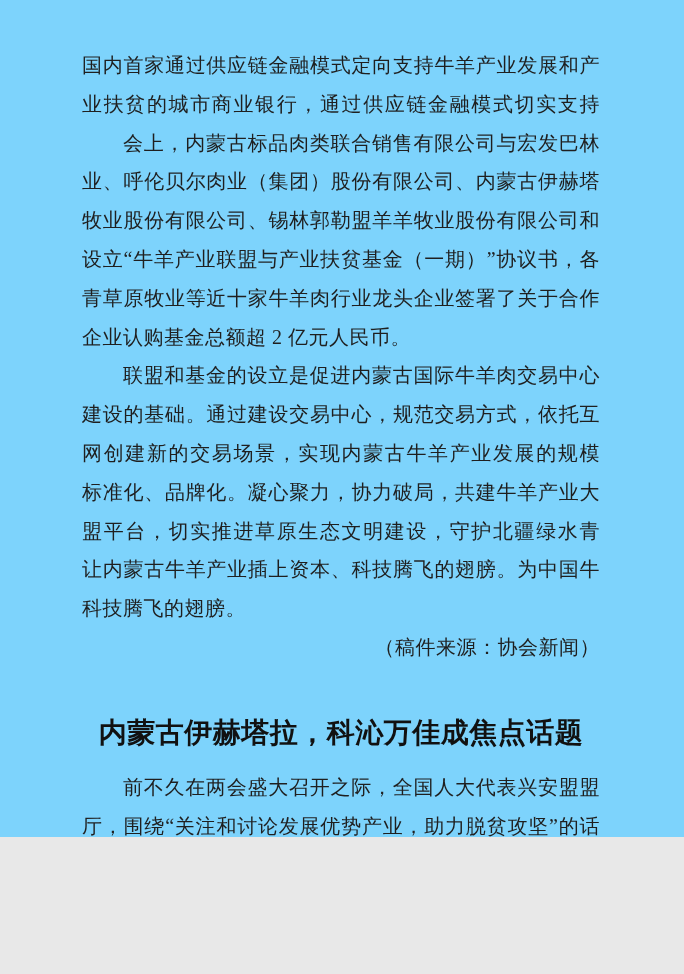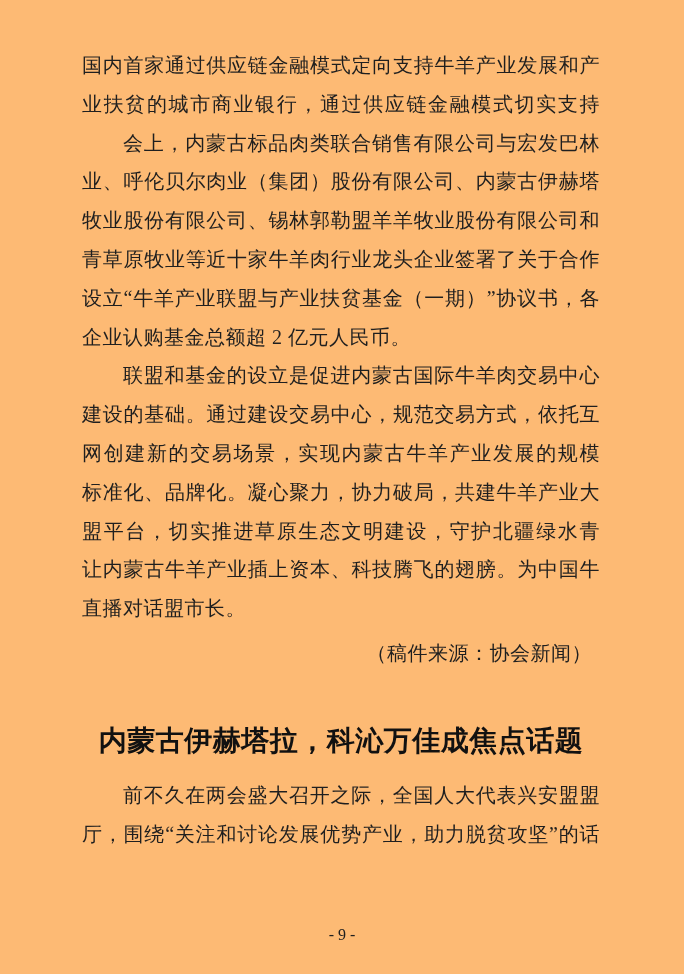--- a/index.html
+++ b/index.html
@@ -3,22 +3,22 @@
 <meta charset="utf-8">
 <style>
   html, body {
     margin: 0;
     padding: 0;
     background: #e8e8e8;
   }
   .page {
     position: relative;
     width: 684px;
-    height: 974px;
-    background: #fdba74;
+    height: 837px;
+    background: #7dd3fc;
     font-family: "Liberation Serif", "DejaVu Serif", serif;
     color: #1f1f1f;
     overflow: hidden;
   }
   .content {
     position: absolute;
     left: 82px;
     top: 46px;
     width: 518px;
   }
@@ -37,27 +37,26 @@
   
   .line.fill {
     text-align: justify;
     text-align-last: justify;
   }
   
   .line.indent {
     text-indent: 41px;
   }
   .source-line {
-    margin: 8px;
+    margin: 0;
     font-size: 20px;
     line-height: 38.8px;
     height: 38.8px;
     text-align: right;
     letter-spacing: 0.5px;
-    font-family: Liberation Mono, monospace;
   }
   .article-title {
     margin: 41px 0 11px 0;
     font-size: 28px;
     font-weight: bold;
     line-height: 49px;
     height: 49px;
     text-align: center;
     color: #111111;
     letter-spacing: 0.5px;
@@ -82,33 +81,33 @@
 
     <div class="para">
       <p class="line fill">国内首家通过供应链金融模式定向支持牛羊产业发展和产</p>
       <p class="line fill">业扶贫的城市商业银行，通过供应链金融模式切实支持 “三</p>
     </div>
 
     <div class="para">
       <p class="line fill indent">会上，内蒙古标品肉类联合销售有限公司与宏发巴林牧</p>
       <p class="line fill">业、呼伦贝尔肉业（集团）股份有限公司、内蒙古伊赫塔拉</p>
       <p class="line fill">牧业股份有限公司、锡林郭勒盟羊羊牧业股份有限公司和青</p>
+      <p class="line fill">设立“牛羊产业联盟与产业扶贫基金（一期）”协议书，各</p>
       <p class="line fill">青草原牧业等近十家牛羊肉行业龙头企业签署了关于合作</p>
-      <p class="line fill">设立“牛羊产业联盟与产业扶贫基金（一期）”协议书，各</p>
       <p class="line">企业认购基金总额超 2 亿元人民币。</p>
     </div>
 
     <div class="para">
       <p class="line fill indent">联盟和基金的设立是促进内蒙古国际牛羊肉交易中心</p>
       <p class="line fill">建设的基础。通过建设交易中心，规范交易方式，依托互联</p>
       <p class="line fill">网创建新的交易场景，实现内蒙古牛羊产业发展的规模化、</p>
       <p class="line fill">标准化、品牌化。凝心聚力，协力破局，共建牛羊产业大联</p>
       <p class="line fill">盟平台，切实推进草原生态文明建设，守护北疆绿水青山，</p>
       <p class="line fill">让内蒙古牛羊产业插上资本、科技腾飞的翅膀。为中国牛羊</p>
-      <p class="line">直播对话盟市长。</p>
+      <p class="line">科技腾飞的翅膀。</p>
     </div>
 
     <p class="source-line">（稿件来源：协会新闻）</p>
 
     <h1 class="article-title">内蒙古伊赫塔拉，科沁万佳成焦点话题</h1>
 
     <div class="para">
       <p class="line fill indent">前不久在两会盛大召开之际，全国人大代表兴安盟盟长</p>
       <p class="line fill">厅，围绕“关注和讨论发展优势产业，助力脱贫攻坚”的话</p>
     </div>

